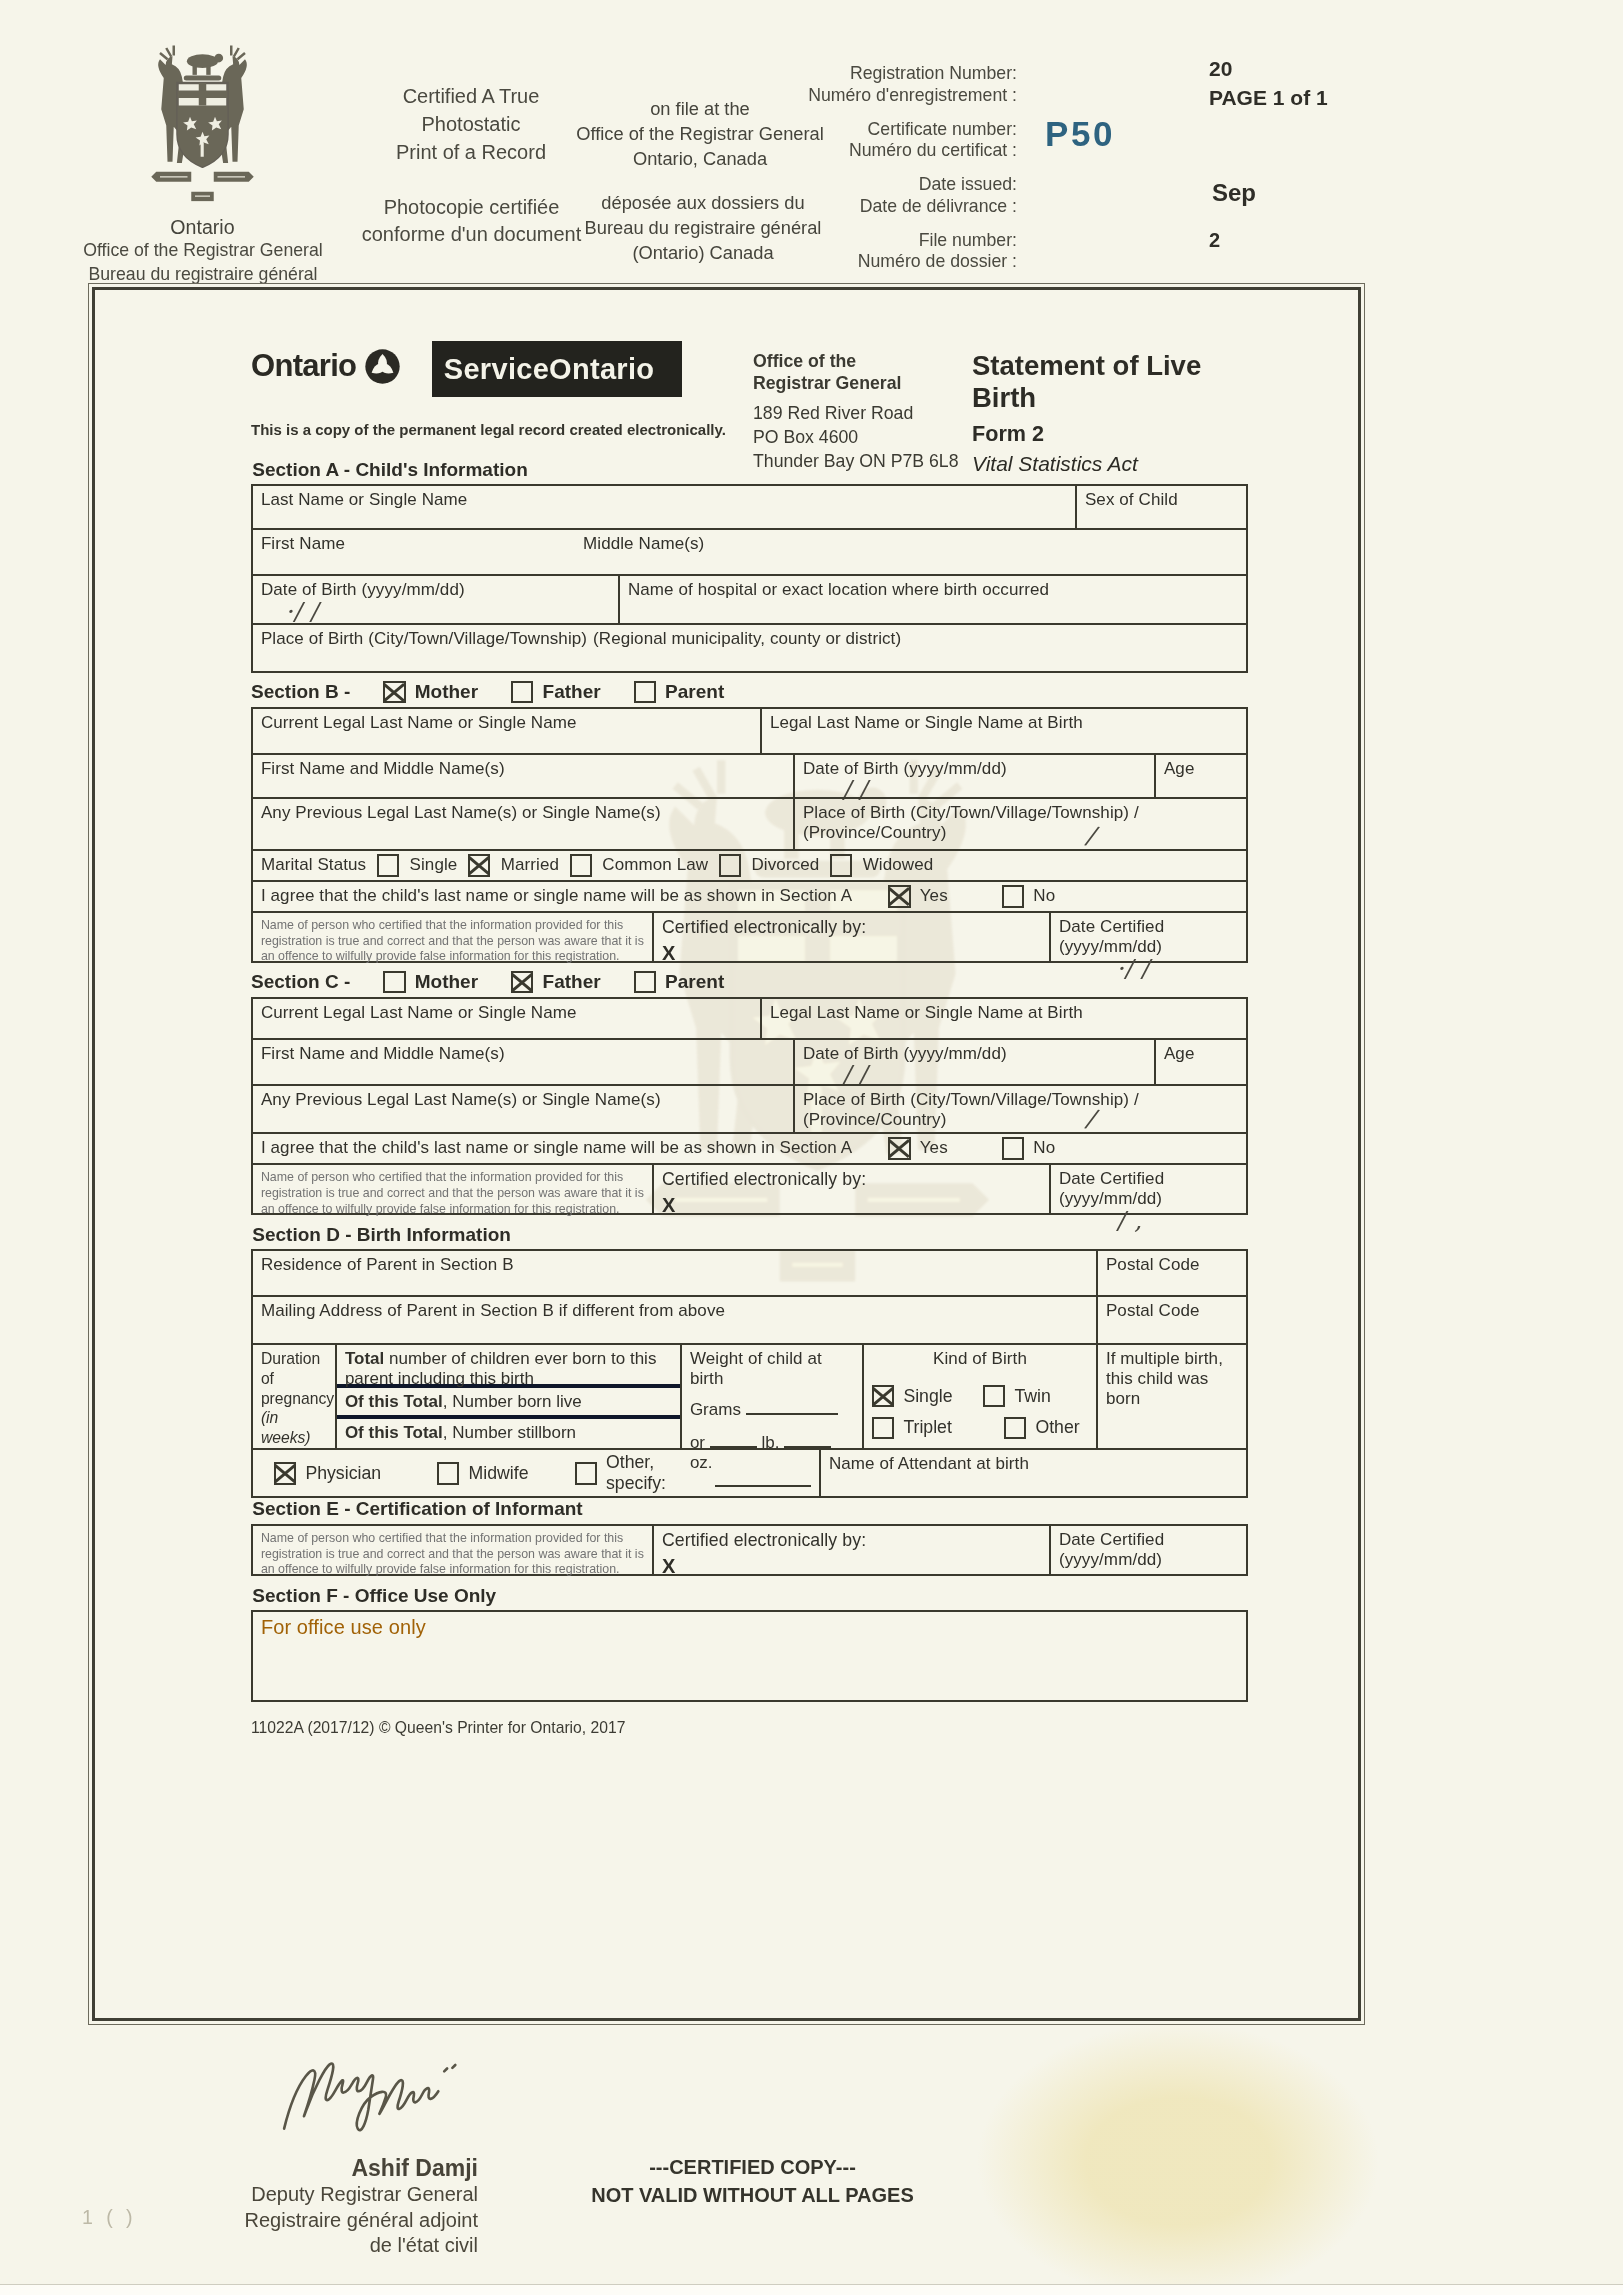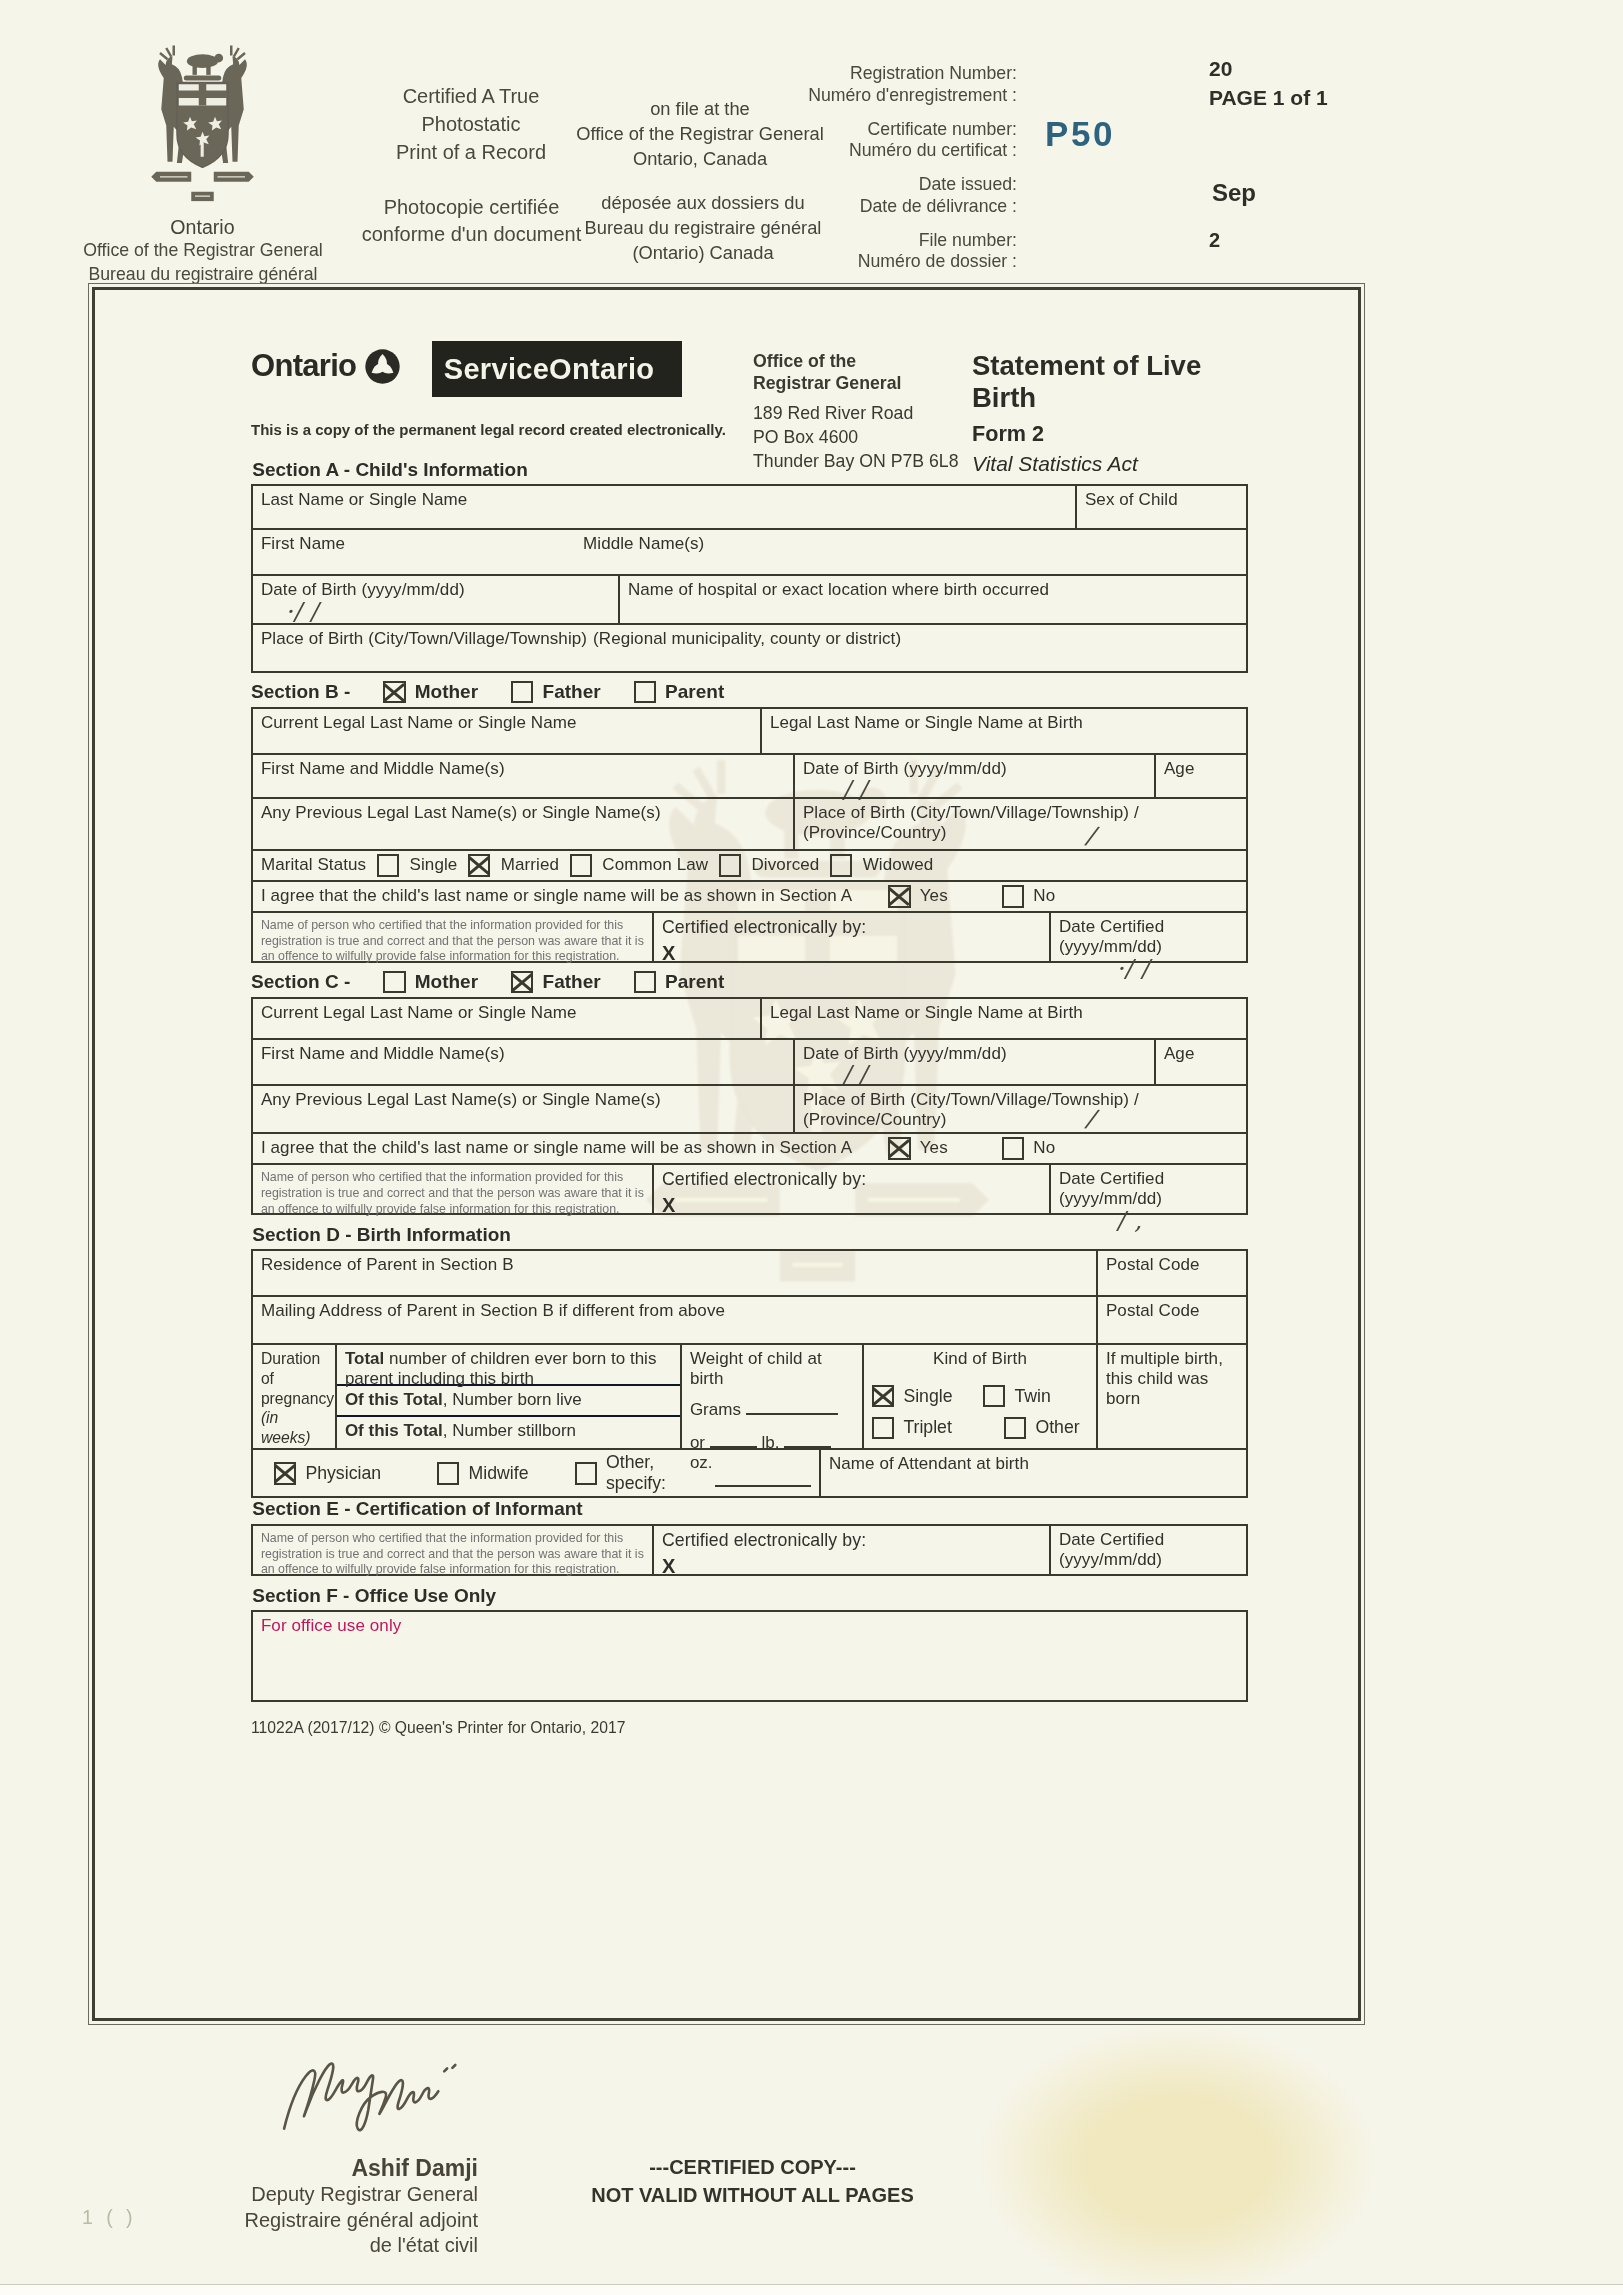--- a/index.html
+++ b/index.html
@@ -55,21 +55,21 @@
       vertical-align:middle;box-sizing:content-box;}
   .cb.on::before,.cb.on::after{content:"";position:absolute;left:-3.9px;top:7.9px;width:26px;height:2.6px;background:#3a392e;}
   .cb.on::before{transform:rotate(40deg);}
   .cb.on::after{transform:rotate(-40deg);}
   .role-row{display:flex;align-items:center;margin:7.9px 0 3.9px;font-size:19px;font-weight:bold;color:#2e2d27;}
   .role-row .cb{margin:0 9.2px 0 33px;}
   .opt{display:flex;align-items:center;font-size:17.7px;color:#32312b;}
   .opt .cb{margin-right:9.2px;}
   .uline{display:inline-block;border-bottom:2px solid #3a392e;height:1.3px;vertical-align:baseline;}
   .subrow{padding:3.3px 7.9px;box-sizing:border-box;font-size:17px;color:#32312b;}
-  .subrow.bt{border-top:2px solid #0f172a;}
+  .subrow.bt{border-top:4px solid #0f172a;}
   .footer-code{margin-top:17px;font-size:15.7px;color:#3c3b33;}
   
   .sigblk{position:absolute;left:190px;top:2041px;width:288px;text-align:right;color:#3c3b33;}
   .sigblk .name{font-size:23px;font-weight:bold;margin-top:1.3px;color:#474338;}
   .sigblk .role{font-size:20px;line-height:25.5px;color:#4a463a;}
   .certcopy{position:absolute;left:576px;top:2154px;width:353px;text-align:center;
             font-size:20px;font-weight:bold;line-height:27.5px;color:#35342c;}
   .bmarks{position:absolute;left:82px;top:2206px;font-size:19.6px;color:#bdb9a7;letter-spacing:3.9px;}
   
   .wm-arms{position:absolute;left:608px;top:752px;opacity:.09;filter:sepia(1) saturate(2.2) blur(1px);}
@@ -504,21 +504,21 @@
           <div class="c" style="width:197px">
             <span class="lbl">Date Certified (yyyy/mm/dd)</span>
           </div>
         </div>
       </div>
 
       <div class="stitle" style="margin-top:9.2px">Section F - Office Use Only</div>
       <div class="tbl">
         <div class="tr" style="height:88px">
           <div class="c" style="flex:1">
-            <span class="lbl" style="font-size:17px;color:#be185d">For office use only</span>
+            <span class="lbl" style="font-size:20px;color:#a16207">For office use only</span>
           </div>
         </div>
       </div>
 
       <div class="footer-code">11022A (2017/12) © Queen's Printer for Ontario, 2017</div>
     </div>
   </div>
 
   <div class="sigblk">
     <svg width="216" height="111" viewBox="0 0 330 190">

